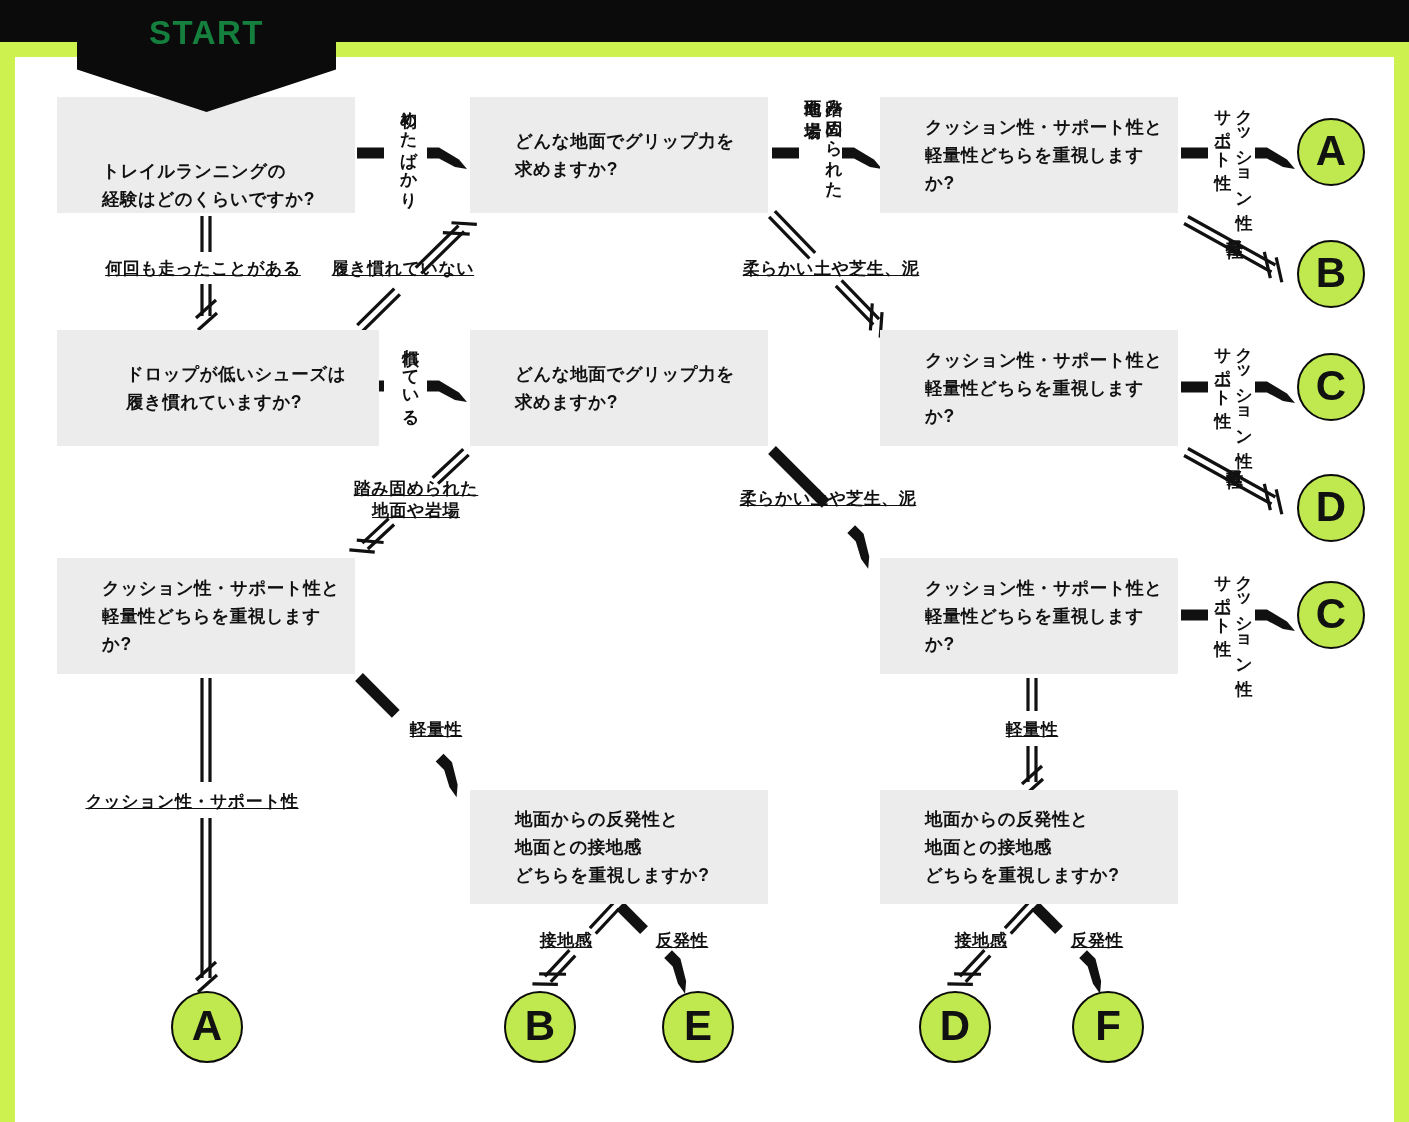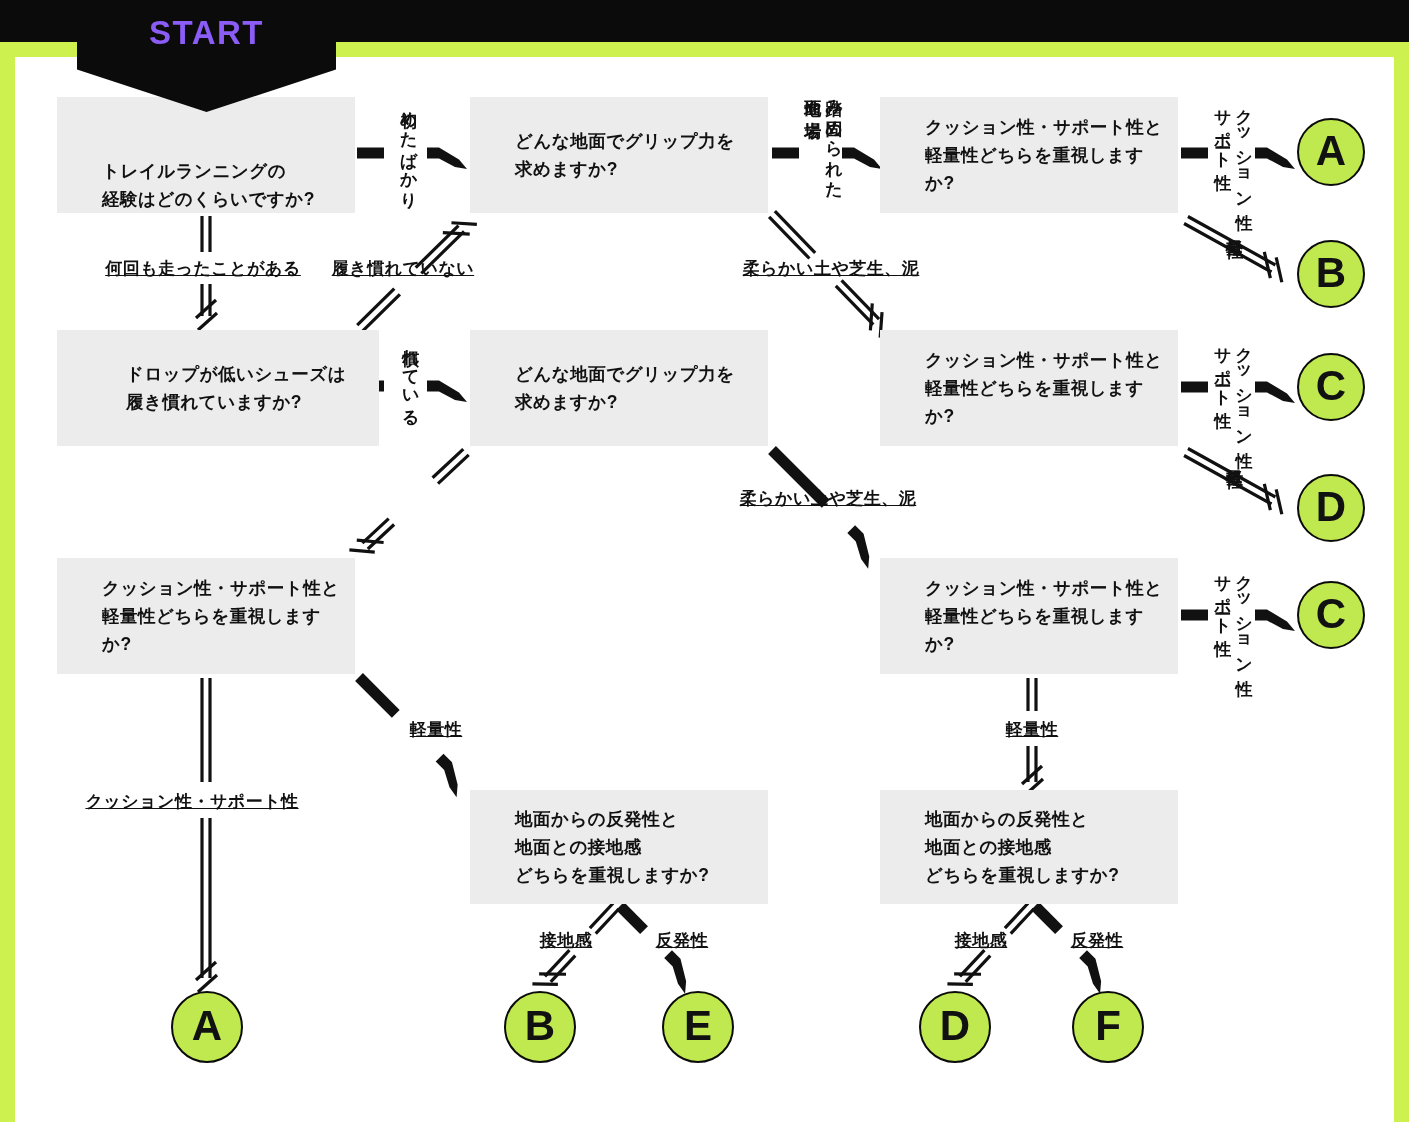--- a/index.html
+++ b/index.html
@@ -10,21 +10,21 @@
     position:relative; width:1409px; height:1122px; overflow:hidden; background:#fff;
     font-family:"Liberation Sans","DejaVu Sans",sans-serif; color:var(--ink);
   }
   .topbar{position:absolute;left:0;top:0;width:1409px;height:42px;background:#0b0b0b;}
   .frame{position:absolute;left:0;top:42px;width:1379px;height:1065px;border:15px solid var(--lime);background:transparent;pointer-events:none;z-index:5;}
   .banner{
     position:absolute;left:77px;top:0;width:259px;height:112px;background:#0b0b0b;z-index:6;
     clip-path:polygon(0% 0%,100% 0%,100% 62%,50% 100%,0% 62%);
     display:flex;justify-content:center;align-items:flex-start;padding-top:0;
   }
-  .banner span{color:#8b5cf6;font-size:33px;font-weight:700;letter-spacing:1.5px;line-height:66px;}
+  .banner span{color:#15803d;font-size:33px;font-weight:700;letter-spacing:1.5px;line-height:66px;}
   .qbox{
     position:absolute;width:298px;height:116px;background:var(--box);
     display:flex;align-items:center;z-index:2;
   }
   .qbox .qtext{
     padding-left:45px;padding-right:8px;font-size:17.5px;font-weight:700;line-height:1.6;
     white-space:pre-line;letter-spacing:0.5px;
   }
   .lbl{
     position:absolute;font-size:17px;font-weight:700;letter-spacing:0.5px;z-index:3;
@@ -193,20 +193,22 @@
   <div class="lbl v" style="left:1212px;top:98px;height:122px;">クッション性
 サポート性</div>
   <div class="lbl v" style="left:1224px;top:226px;height:78px;">軽量性</div>
   <div class="lbl h" style="left:60px;top:258px;width:286px;">何回も走ったことがある</div>
   <div class="lbl h" style="left:325px;top:258px;width:156px;">履き慣れていない</div>
   <div class="lbl h" style="left:731px;top:258px;width:200px;">柔らかい土や芝生、泥</div>
   <div class="lbl v" style="left:400px;top:336px;height:118px;">慣れている</div>
   <div class="lbl v" style="left:1212px;top:336px;height:122px;">クッション性
 サポート性</div>
   <div class="lbl v" style="left:1224px;top:456px;height:78px;">軽量性</div>
+  <div class="lbl h" style="left:316px;top:478px;width:200px;">踏み固められた
+地面や岩場</div>
   <div class="lbl h" style="left:728px;top:488px;width:200px;">柔らかい土や芝生、泥</div>
   <div class="lbl v" style="left:1212px;top:564px;height:122px;">クッション性
 サポート性</div>
   <div class="lbl h" style="left:386px;top:719px;width:100px;">軽量性</div>
   <div class="lbl h" style="left:72px;top:791px;width:240px;">クッション性・サポート性</div>
   <div class="lbl h" style="left:982px;top:719px;width:100px;">軽量性</div>
   <div class="lbl h" style="left:516px;top:930px;width:100px;">接地感</div>
   <div class="lbl h" style="left:632px;top:930px;width:100px;">反発性</div>
   <div class="lbl h" style="left:931px;top:930px;width:100px;">接地感</div>
   <div class="lbl h" style="left:1047px;top:930px;width:100px;">反発性</div>

